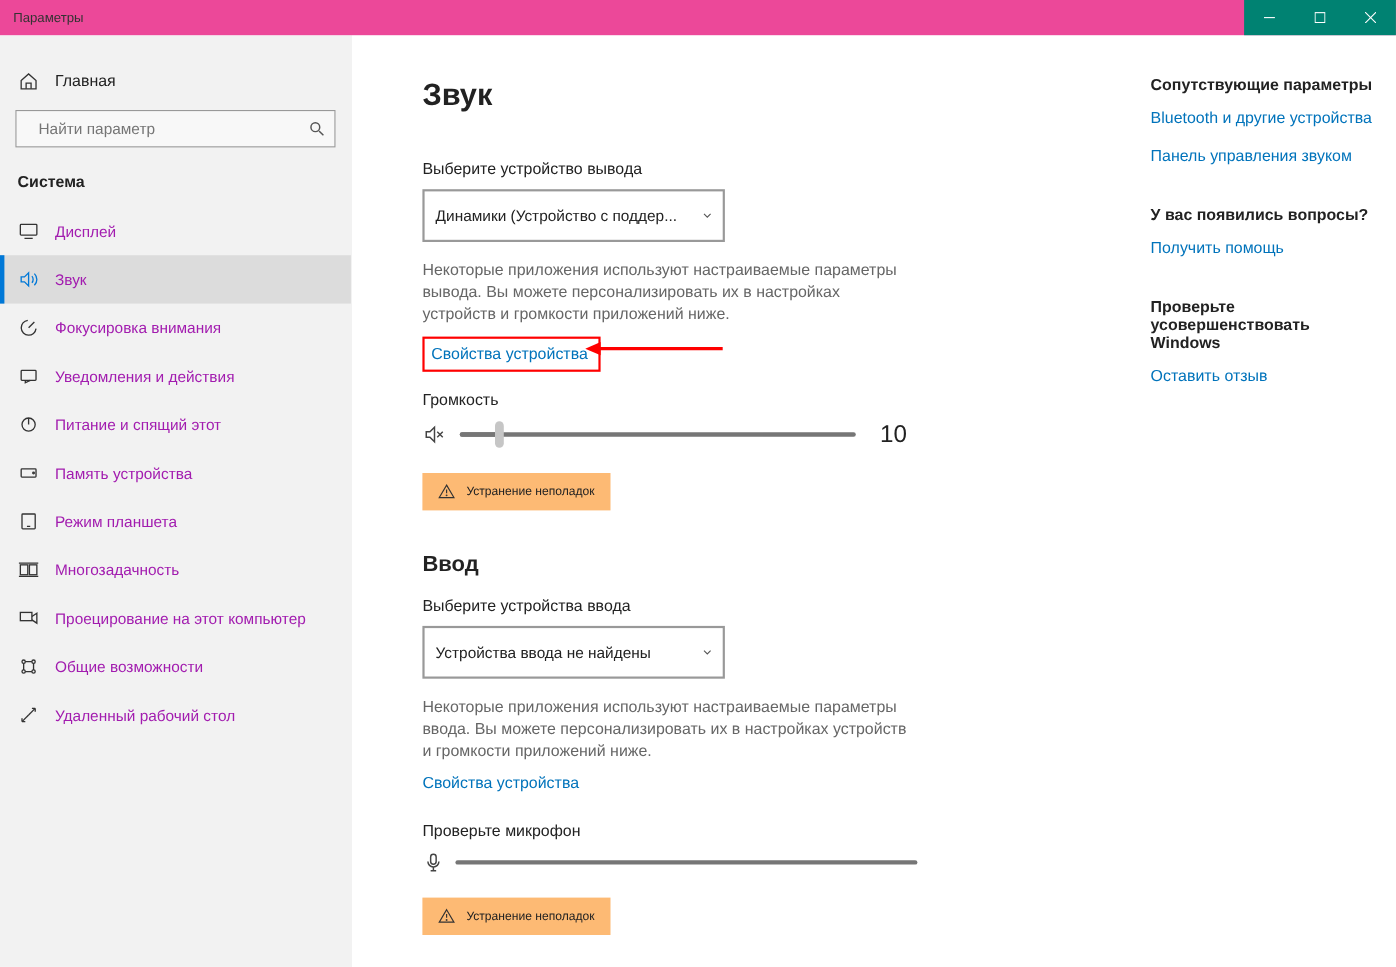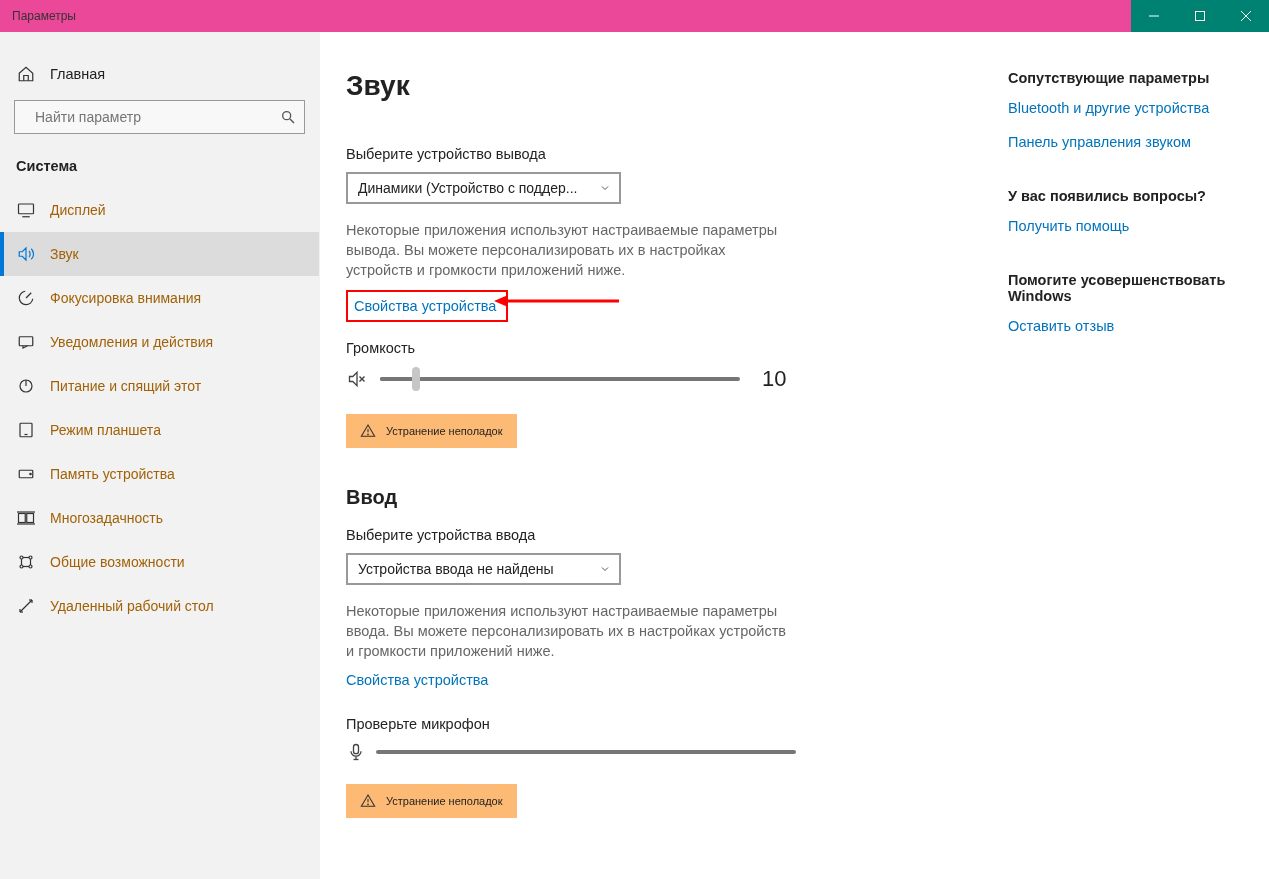--- a/index.html
+++ b/index.html
@@ -3,39 +3,39 @@
 <meta charset="utf-8">
 <style>
   * { box-sizing: border-box; margin: 0; padding: 0; font-family: "Segoe UI", Arial, sans-serif; }
   body { width: 1269px; height: 879px; background: #fff; overflow: hidden; display: flex; flex-direction: column; }
   .titlebar { height: 32px; display: flex; align-items: center; background: #ec4899; position: relative; }
   .titlebar-title { font-size: 12px; color: #333; margin-left: 12px; }
   .titlebar-controls { position: absolute; right: 0; top: 0; display: flex; height: 32px; }
   .tb-btn { width: 46px; height: 32px; display: flex; align-items: center; justify-content: center; color: #fff; }
   .tb-btn svg { stroke: #fff; }
   .tb-group { display: flex; background: #008272; }
-  .body-area { flex: 1; display: flex; overflow: hidden; }
+  .body-area { flex: 1; display: flex; overflow: hidden; gap: 38px; }
   .sidebar { width: 320px; background: #f2f2f2; border-right: 1px solid #f2f2f2; padding-top: 24px; }
   .home-row { display: flex; align-items: center; padding: 8px 14px 10px 16px; font-size: 14.5px; color: #222; }
   .home-row .ic { width: 20px; height: 20px; margin-right: 14px; display: inline-flex; align-items: center; justify-content: center; }
   .search-wrapper { margin: 6px 14px 18px 14px; }
   .search-box { width: 100%; height: 34px; border: 1px solid #999; background: #f8f8f8; display: flex; align-items: center; padding: 0 8px 0 20px; font-size: 14px; color: #666; }
   .search-box input { border: none; outline: none; background: transparent; flex: 1; font-size: 14px; color: #333; }
   .search-box .sicon { width: 16px; height: 16px; }
   .side-heading { font-size: 14.5px; font-weight: 600; color: #222; padding: 6px 14px 14px 16px; }
-  .nav-item { display: flex; align-items: center; padding: 12px 14px 12px 16px; font-size: 14px; color: #a16207; cursor: pointer; }
+  .nav-item { display: flex; align-items: center; padding: 12px 14px 12px 16px; font-size: 14px; color: #a21caf; cursor: pointer; }
   .nav-item .ic { width: 20px; height: 20px; margin-right: 14px; display: inline-flex; align-items: center; justify-content: center; }
   .nav-item.active { background: #dcdcdc; border-left: 4px solid #0078d7; padding-left: 12px; }
   .main { flex: 1; display: flex; overflow-y: auto; }
   .content { width: 660px; padding: 38px 0 40px 26px; }
   .aside { flex: 1; padding: 38px 20px 0 28px; }
   h1.page-title { font-size: 28px; font-weight: 600; color: #222; margin-bottom: 44px; }
   h2.section { font-size: 20px; font-weight: 700; color: #222; margin: 24px 0 18px 0; }
   .label { font-size: 14.5px; color: #222; margin-bottom: 10px; }
-  .select { width: 275px; height: 32px; border: 2px solid #999; background: #fff; display: flex; align-items: center; padding: 0 8px 0 10px; font-size: 14px; color: #222; justify-content: space-between; margin-bottom: 16px; }
+  .select { width: 275px; height: 48px; border: 2px solid #999; background: #fff; display: flex; align-items: center; padding: 0 8px 0 10px; font-size: 14px; color: #222; justify-content: space-between; margin-bottom: 16px; }
   .desc { font-size: 14.5px; color: #666; line-height: 1.38; width: 450px; margin-bottom: 10px; }
   .link { font-size: 14.5px; color: #0073bb; cursor: pointer; }
   .link-hl { display: inline-block; border: 2px solid #ff0000; padding: 6px 10px 6px 6px; }
   .arrow-annot { position: relative; margin-bottom: 18px; }
   .arrow-svg { position: absolute; left: 148px; top: -4px; }
   .vol-row { display: flex; align-items: center; gap: 12px; margin: 6px 0 22px 0; }
   .mute-ic { width: 22px; height: 22px; display: inline-flex; align-items: center; justify-content: center; }
   .slider-track { position: relative; width: 360px; height: 4px; background: #767676; border-radius: 2px; }
   .slider-fill { position: absolute; left: 0; top: 0; height: 100%; background: #767676; border-radius: 2px; }
   .slider-thumb { position: absolute; top: 50%; width: 8px; height: 24px; background: #c6c6c6; border-radius: 4px; transform: translate(-50%, -50%); }
@@ -141,45 +141,54 @@
           <svg width="18" height="18" viewBox="0 0 24 24" fill="none" stroke="#333" stroke-width="1.6">
             <circle cx="12" cy="12" r="8"></circle>
             <line x1="12" y1="4" x2="12" y2="12"></line>
           </svg>
         </span>
       <span>Питание и спящий этот</span>
     </div>
     <div class="nav-item">
       <span class="ic">
           <svg width="18" height="18" viewBox="0 0 24 24" fill="none" stroke="#333" stroke-width="1.6">
+            <rect x="3" y="7" width="18" height="10" rx="1"></rect>
+            <circle cx="18" cy="12" r="1"></circle>
+          </svg>
+        </span>
+      <span>Память устройства</span>
+    </div>
+    <div class="nav-item">
+      <span class="ic">
+          <svg width="18" height="18" viewBox="0 0 24 24" fill="none" stroke="#333" stroke-width="1.6">
             <rect x="4" y="3" width="16" height="18" rx="1"></rect>
             <line x1="10" y1="18" x2="14" y2="18"></line>
           </svg>
         </span>
       <span>Режим планшета</span>
-    </div>
-    <div class="nav-item">
-      <span class="ic">
-          <svg width="18" height="18" viewBox="0 0 24 24" fill="none" stroke="#333" stroke-width="1.6">
-            <rect x="3" y="7" width="18" height="10" rx="1"></rect>
-            <circle cx="18" cy="12" r="1"></circle>
-          </svg>
-        </span>
-      <span>Память устройства</span>
     </div>
     <div class="nav-item">
       <span class="ic">
           <svg width="18" height="18" viewBox="0 0 24 24" fill="none" stroke="#333" stroke-width="1.6">
             <rect x="2" y="6" width="9" height="12"></rect>
             <rect x="13" y="6" width="9" height="12"></rect>
             <line x1="0" y1="4" x2="24" y2="4"></line>
             <line x1="0" y1="20" x2="24" y2="20"></line>
           </svg>
         </span>
       <span>Многозадачность</span>
+    </div>
+    <div class="nav-item">
+      <span class="ic">
+          <svg width="18" height="18" viewBox="0 0 24 24" fill="none" stroke="#333" stroke-width="1.6">
+            <rect x="2" y="5" width="14" height="10"></rect>
+            <path d="M16 10 L22 6 V18 L16 14"></path>
+          </svg>
+        </span>
+      <span>Проецирование на этот компьютер</span>
     </div>
     <div class="nav-item">
       <span class="ic">
           <svg width="18" height="18" viewBox="0 0 24 24" fill="none" stroke="#333" stroke-width="1.6">
             <circle cx="6" cy="6" r="2"></circle>
             <circle cx="18" cy="6" r="2"></circle>
             <circle cx="6" cy="18" r="2"></circle>
             <circle cx="18" cy="18" r="2"></circle>
             <line x1="8" y1="6" x2="16" y2="6"></line>
             <line x1="8" y1="18" x2="16" y2="18"></line>
@@ -296,18 +305,18 @@
       <div class="aside-block">
         <h3>Сопутствующие параметры</h3>
         <span class="link-a">Bluetooth и другие устройства</span>
         <span class="link-a">Панель управления звуком</span>
       </div>
       <div class="aside-block">
         <h3>У вас появились вопросы?</h3>
         <span class="link-a">Получить помощь</span>
       </div>
       <div class="aside-block">
-        <h3>Помогите усовершенствовать Windows</h3>
+        <h3>Проверьте усовершенствовать Windows</h3>
         <span class="link-a">Оставить отзыв</span>
       </div>
     </div>
   </div>
 </div>
 
 </body></html>

